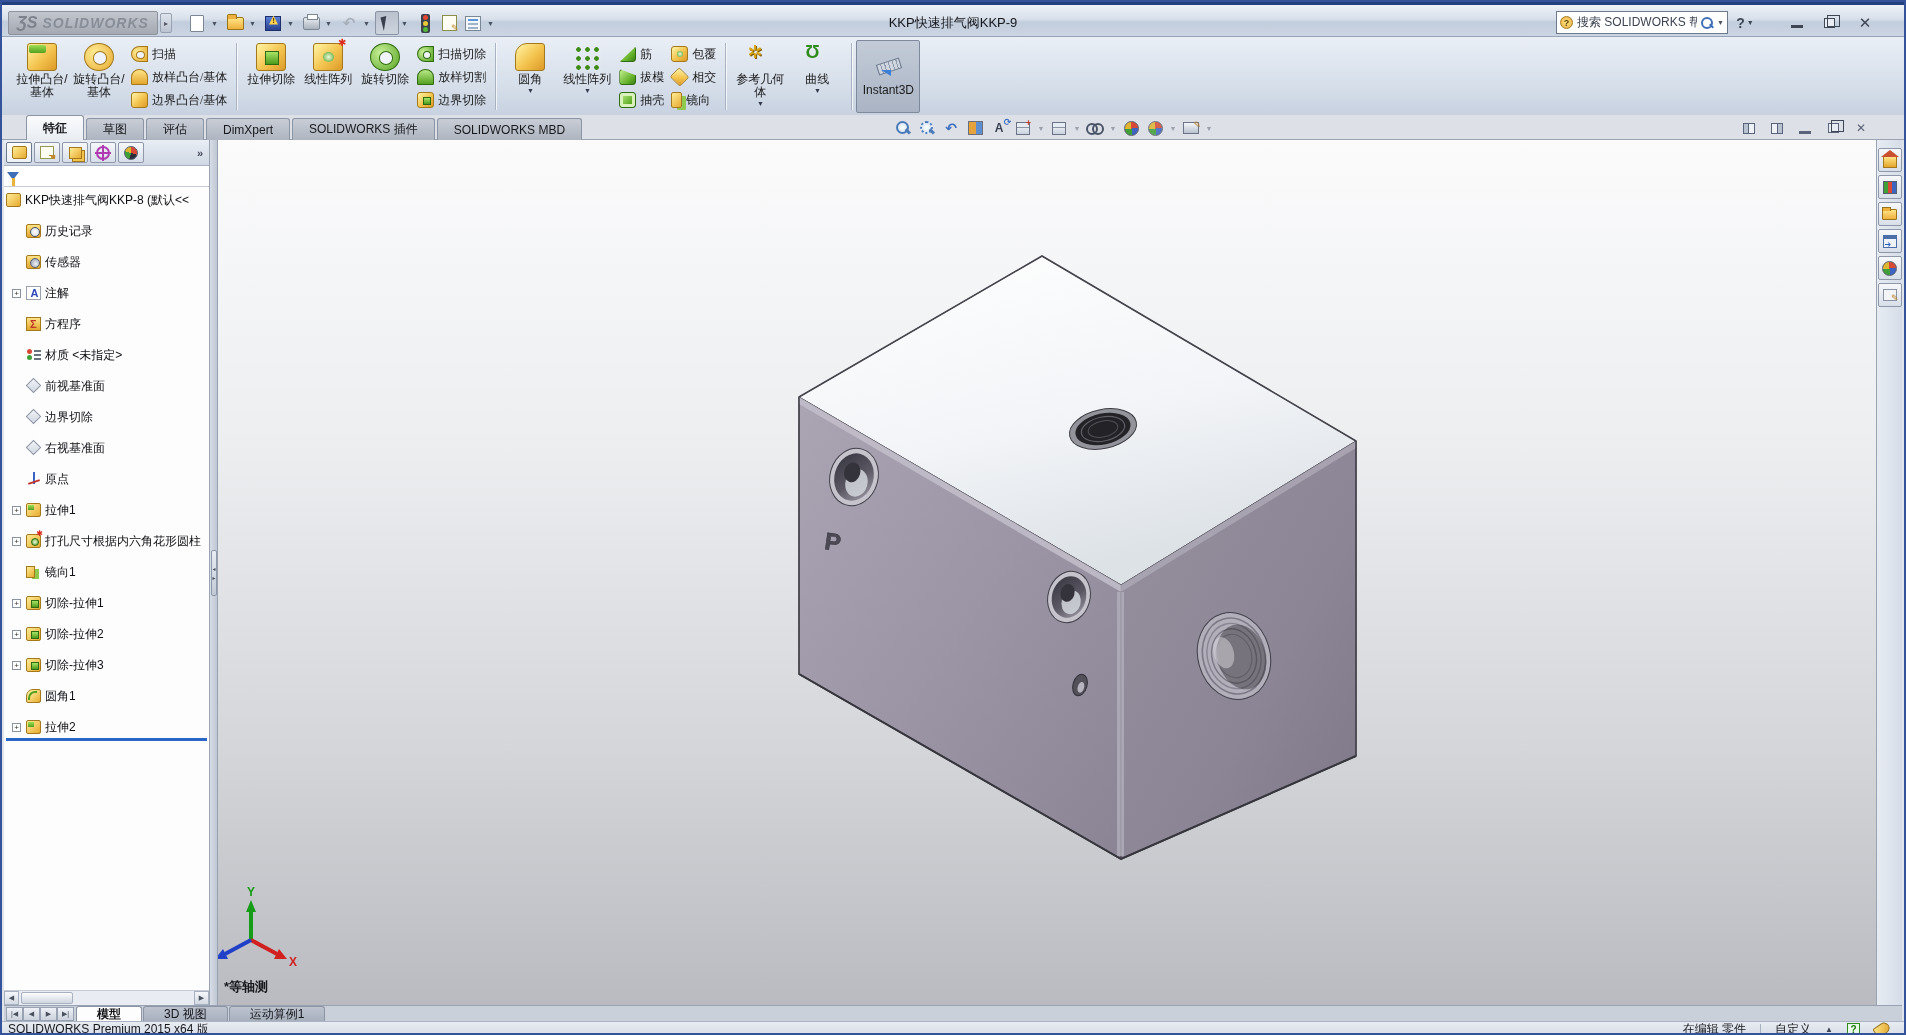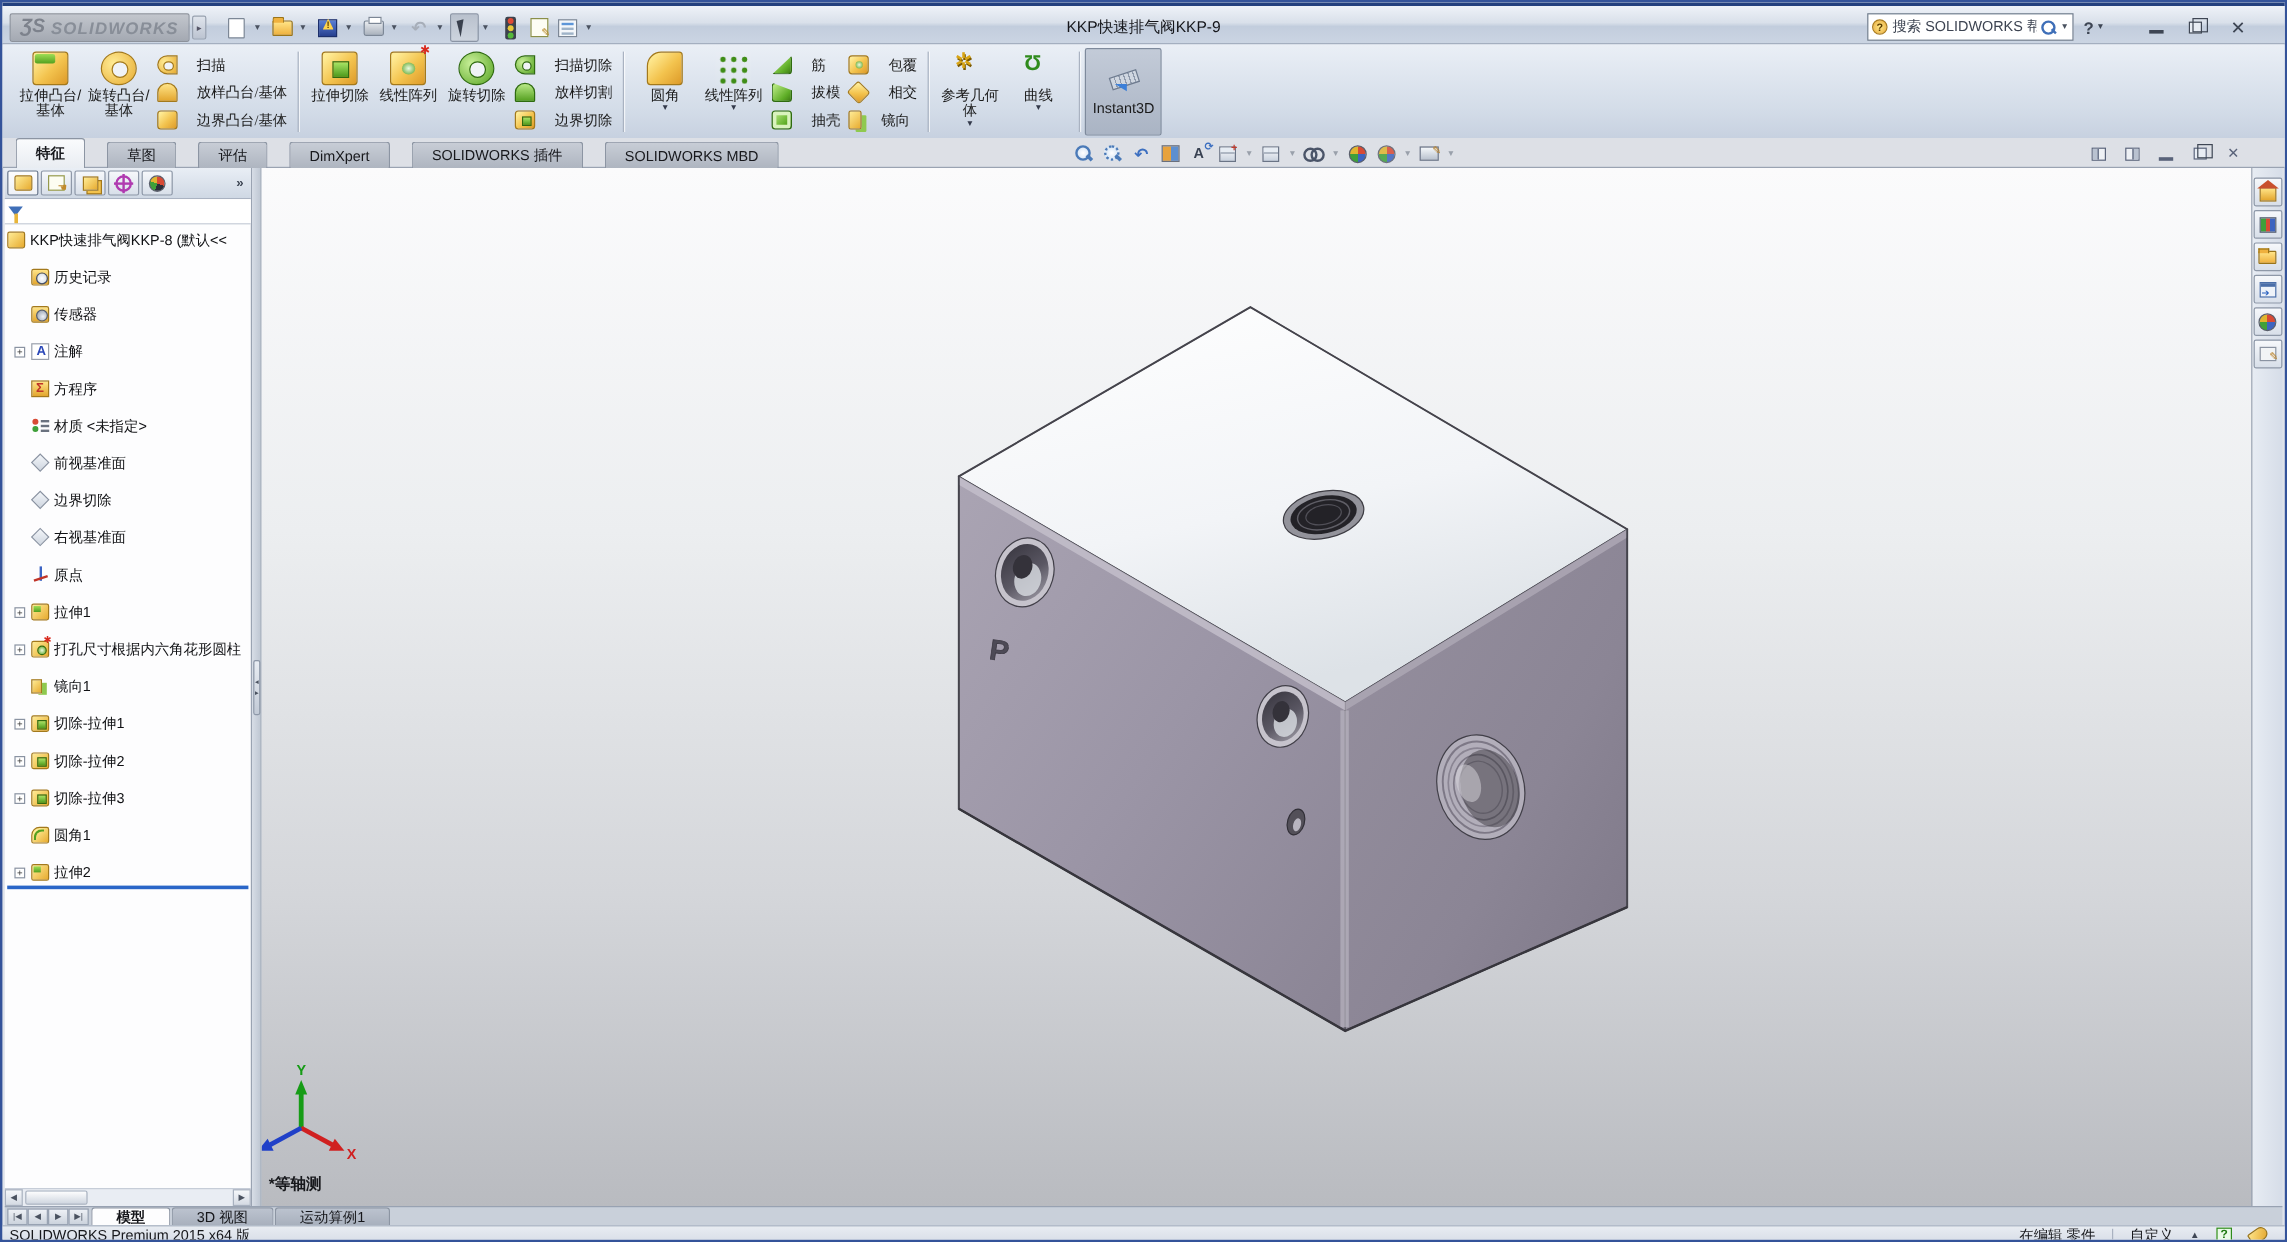--- a/index.html
+++ b/index.html
@@ -51,21 +51,21 @@
 
   
   .ribbon { position:absolute; left:0; top:35px; width:100%; height:78px;
     background:linear-gradient(#eaeff6,#d3dce8 70%,#c7d1e0); display:flex; align-items:stretch; padding:3px 0 2px 8px;}
   .rgroup { display:flex; align-items:stretch; gap:1px; padding:0 4px;}
   .vsep { width:1px; background:#a9b2c1; box-shadow:1px 0 0 rgba(255,255,255,.7); margin:3px 2px;}
   .bigbtn { width:56px; display:flex; flex-direction:column; align-items:center; justify-content:flex-start; padding-top:3px; border-radius:3px; cursor:default;}
   .bigbtn .lbl { text-align:center; line-height:13px; margin-top:2px; font-size:12px;}
   .bigbtn .dd { font-size:7px; color:#33394a; margin-top:1px;}
   .stackcol { display:flex; flex-direction:column; justify-content:flex-start; padding-top:4px; gap:3px;}
-  .smallbtn { display:flex; align-items:center; gap:16px; height:20px; padding:0 3px;font-family:Liberation Serif, serif; }
+  .smallbtn { display:flex; align-items:center; gap:4px; height:20px; padding:0 3px;font-family:Liberation Serif, serif; }
   .smallbtn .lbl { font-size:12px; white-space:nowrap;}
   .instant3d { width:64px; margin-left:2px; background:linear-gradient(#c3cbd8,#aab4c4); border:1px solid #7e8a9c; border-radius:2px;
     display:flex; flex-direction:column; align-items:center; justify-content:center; gap:4px;}
   
   .ric { width:30px; height:28px; position:relative;}
   .ris { width:17px; height:16px; position:relative; flex:0 0 auto;}
   .gold { background:linear-gradient(135deg,#ffec96 10%,#f3c34e 55%,#dd9a28); border:1px solid #a3791c; border-radius:3px;}
   .gold.gtop::after { content:""; position:absolute; left:1px; top:1px; right:10px; height:8px; background:linear-gradient(#9ede55,#53a01f); border-radius:2px;}
   .gold.gcut::after { content:""; position:absolute; left:28%; top:28%; width:44%; height:44%; background:linear-gradient(#a8e465,#4d9a1c); border:1px solid #2f6b10;}
   .gold.gdot::after { content:""; position:absolute; left:30%; top:30%; width:40%; height:40%; border-radius:50%; background:radial-gradient(#eafadf,#53a01f);}
@@ -82,21 +82,21 @@
     background-image:radial-gradient(circle,#3f8d17 2px,transparent 2.6px); background-size:9px 9px; background-position:1px 1px;}
   .mirr { background:linear-gradient(135deg,#ffec96,#e7ab30); border:1px solid #a3791c; border-radius:2px; box-shadow:5px 3px 0 -1px #8fc94f;}
   .refg::after { content:"✲"; position:absolute; left:2px; top:-2px; font-size:18px; color:#d9a514; text-shadow:1px 1px 0 #7c5a00;}
   .curv::after { content:"Ʊ"; position:absolute; left:3px; top:-1px; font-size:18px; font-weight:bold; color:#2f8b1c;}
   .i3d { width:30px; height:22px; position:relative;}
   .i3d::before { content:""; position:absolute; left:4px; top:4px; width:22px; height:9px; background:repeating-linear-gradient(90deg,#cfd6e0 0 3px,#8e99ab 3px 4px); border:1px solid #6d7a8e; transform:rotate(-18deg);}
   .i3d::after { content:""; position:absolute; left:8px; top:13px; width:0; height:0; border-top:6px solid #3c7fd8; border-left:10px solid transparent;}
 
   
   .modebar { position:absolute; left:0; top:113px; width:100%; height:25px; background:#dde0e6; border-bottom:1px solid #9aa3b2;}
-  .mtabs { position:absolute; left:11px; top:0; display:flex; height:25px; align-items:flex-end; gap:18px;}
+  .mtabs { position:absolute; left:24px; top:0; display:flex; height:25px; align-items:flex-end; gap:2px;}
   .mtab { height:22px; padding:0 16px; display:flex; align-items:center; justify-content:center;
     background:linear-gradient(#c8cdd6,#aeb5c0); border:1px solid #8c95a3; border-bottom:none; border-radius:3px 3px 0 0; color:#17181c;}
   .mtab.active { background:linear-gradient(#fafbfd,#e9edf2); height:25px; font-weight:bold; border-color:#8c95a3;}
   .hud { position:absolute; left:890px; top:1px; height:24px; display:flex; align-items:center; gap:2px;}
   .hbtn { height:22px; min-width:22px; display:flex; align-items:center; justify-content:center; color:#3c4554; }
   .hdrop { font-size:7px; color:#55607080; width:10px; text-align:center;}
   .hmag { width:14px; height:14px; position:relative;}
   .hmag::before{content:""; position:absolute; left:0; top:0; width:9px; height:9px; border:2px solid #4a7ab8; border-radius:50%; background:radial-gradient(#fff,#cfe0f2);}
   .hmag::after{content:""; position:absolute; left:9px; top:9px; width:6px; height:2.5px; background:#4a7ab8; transform:rotate(45deg);}
   .hmag.area::before { border-style:dotted; }

